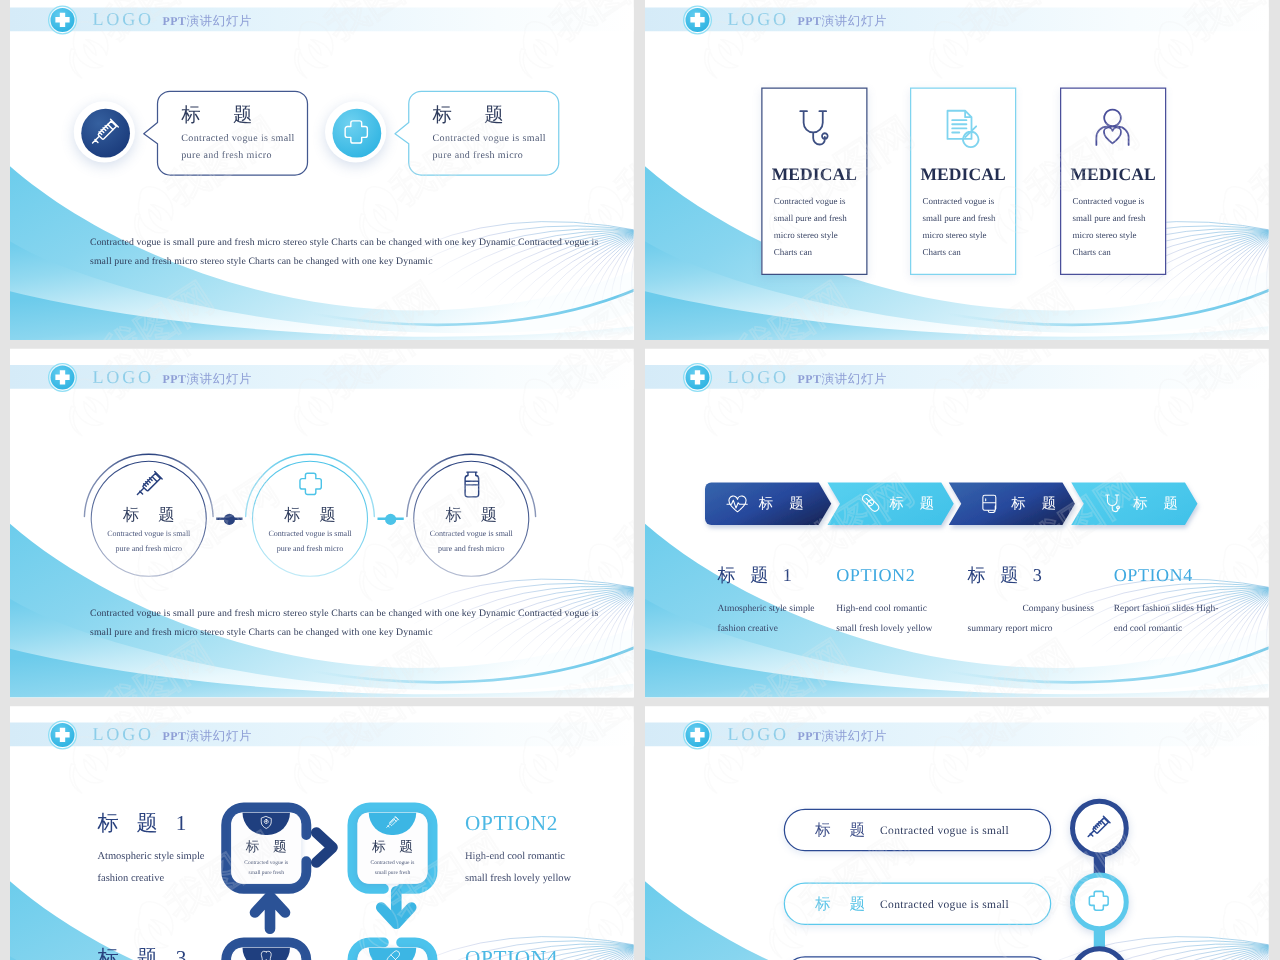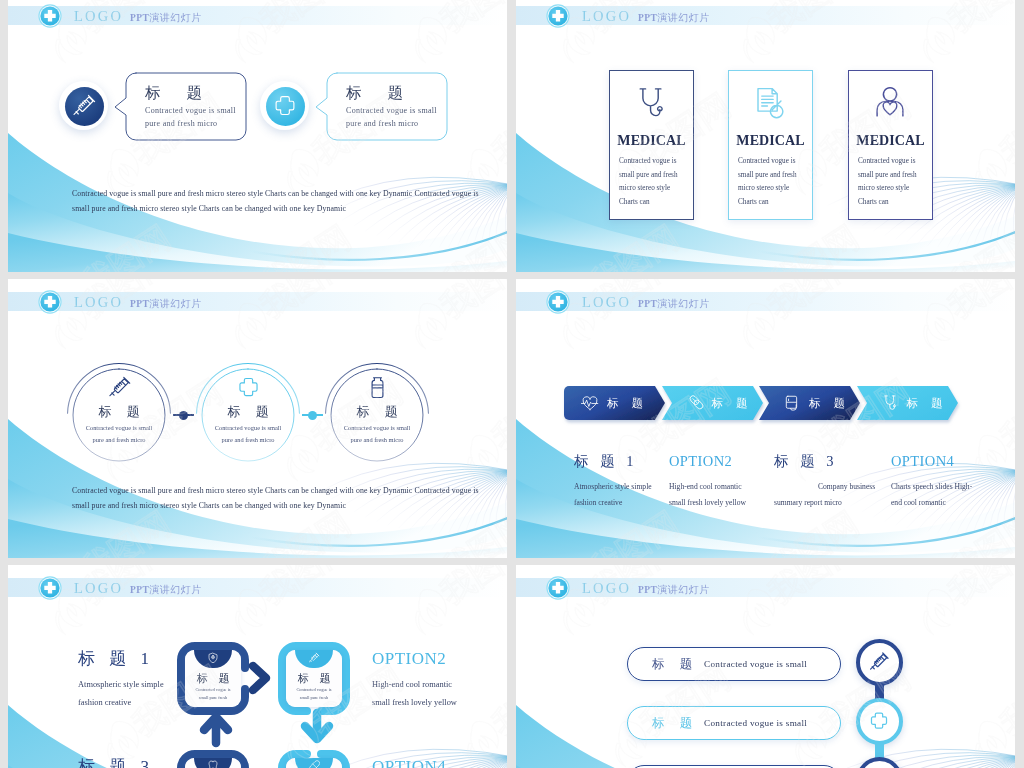--- a/index.html
+++ b/index.html
@@ -701,21 +701,21 @@
       <div style="position: absolute; left: 58px; top: 173px; font-size: 14.5px; color: rgb(41, 65, 126); letter-spacing: 4px; font-family: &quot;Liberation Serif&quot;, serif; line-height: 18px;">标 题 1</div>
       <div style="position: absolute; left: 58px; top: 203px; font-size: 7.6px; color: rgb(58, 69, 104);">Atmospheric style simple</div>
       <div style="position: absolute; left: 58px; top: 219px; font-size: 7.6px; color: rgb(58, 69, 104);">fashion creative</div>
       <div style="position: absolute; left: 153px; top: 173px; font-size: 14.5px; color: rgb(63, 169, 224); letter-spacing: 0.4px; font-family: &quot;Liberation Serif&quot;, serif; line-height: 18px;">OPTION2</div>
       <div style="position: absolute; left: 153px; top: 203px; font-size: 7.6px; color: rgb(58, 69, 104);">High-end cool romantic</div>
       <div style="position: absolute; left: 153px; top: 219px; font-size: 7.6px; color: rgb(58, 69, 104);">small fresh lovely yellow</div>
       <div style="position: absolute; left: 258px; top: 173px; font-size: 14.5px; color: rgb(41, 65, 126); letter-spacing: 4px; font-family: &quot;Liberation Serif&quot;, serif; line-height: 18px;">标 题 3</div>
       <div style="position: absolute; left: 258px; top: 203px; font-size: 7.6px; color: rgb(58, 69, 104); margin-left: 44px;">Company business</div>
       <div style="position: absolute; left: 258px; top: 219px; font-size: 7.6px; color: rgb(58, 69, 104);">summary report micro</div>
       <div style="position: absolute; left: 375px; top: 173px; font-size: 14.5px; color: rgb(63, 169, 224); letter-spacing: 0.4px; font-family: &quot;Liberation Serif&quot;, serif; line-height: 18px;">OPTION4</div>
-      <div style="position: absolute; left: 375px; top: 203px; font-size: 7.6px; color: rgb(58, 69, 104);">Charts speech slides High-</div>
+      <div style="position: absolute; left: 375px; top: 203px; font-size: 7.6px; color: rgb(58, 69, 104);">Report fashion slides High-</div>
       <div style="position: absolute; left: 375px; top: 219px; font-size: 7.6px; color: rgb(58, 69, 104);">end cool romantic</div>
       <svg viewBox="0 0 499 279" width="499" height="279" class="wmk">
         <g opacity="0.40">
           <g transform="translate(72,54) rotate(-33)">
             <text x="16" y="-6" font-size="33" fill="none" stroke="#eaeaea" stroke-width="1.5" font-family="&quot;Liberation Sans&quot;,sans-serif">我图网</text>
             <path d="M2,-2 c-7,6 -10,16 -5,24 c2,4 6,6 9,6 c-6,-6 -7,-14 -3,-20 c2,4 1,8 3,11 c3,-4 2,-9 0,-13 c5,4 8,11 6,17 c8,-6 9,-18 3,-25 c-4,-5 -9,-6 -13,0 z M-6,6 c-7,5 -9,14 -5,21 c-2,-8 1,-15 7,-19 z" fill="none" stroke="#ececec" stroke-width="1.1" stroke-linecap="round" stroke-linejoin="round" transform="translate(-8,-26) scale(1.15)"></path>
           </g>
           <g transform="translate(252,54) rotate(-33)">
             <text x="16" y="-6" font-size="33" fill="none" stroke="#eaeaea" stroke-width="1.5" font-family="&quot;Liberation Sans&quot;,sans-serif">我图网</text>
             <path d="M2,-2 c-7,6 -10,16 -5,24 c2,4 6,6 9,6 c-6,-6 -7,-14 -3,-20 c2,4 1,8 3,11 c3,-4 2,-9 0,-13 c5,4 8,11 6,17 c8,-6 9,-18 3,-25 c-4,-5 -9,-6 -13,0 z M-6,6 c-7,5 -9,14 -5,21 c-2,-8 1,-15 7,-19 z" fill="none" stroke="#ececec" stroke-width="1.1" stroke-linecap="round" stroke-linejoin="round" transform="translate(-8,-26) scale(1.15)"></path>

